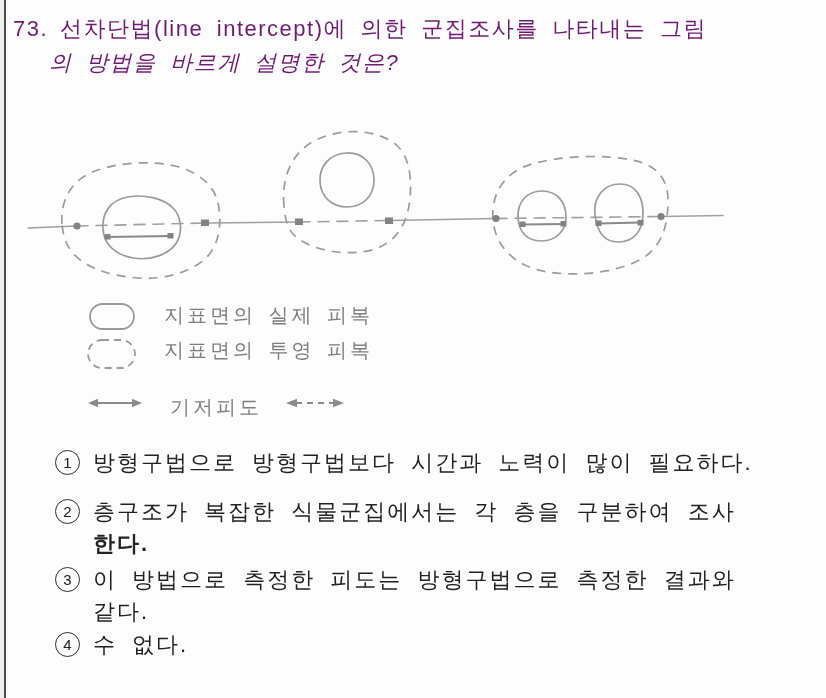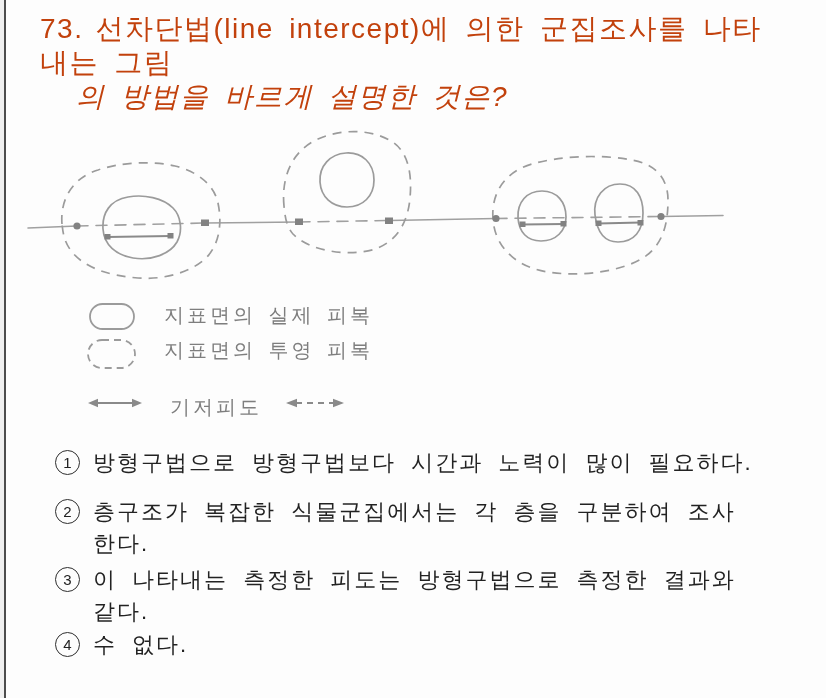--- a/index.html
+++ b/index.html
@@ -4,22 +4,22 @@
 <style>
   html,body{margin:0;padding:0;}
   body{
     width:826px;height:698px;position:relative;overflow:hidden;
     background:#fdfdfd;
     font-family:"Liberation Sans","DejaVu Sans",sans-serif;
   }
   .edge-strip{position:absolute;left:0;top:0;width:4px;height:698px;background:#efefef;}
   .left-rule{position:absolute;left:4px;top:0;width:2px;height:698px;background:#4c4c4c;}
 
-  .question{position:absolute;left:40px;top:12px;width:740px;
-    color:#c2410c;font-size:28px;line-height:34px;letter-spacing:1.5px;word-spacing:6px;}
+  .question{position:absolute;left:13px;top:12px;width:740px;
+    color:#701a75;font-size:22px;line-height:34px;letter-spacing:1.5px;word-spacing:6px;}
   .qnum{margin-right:12px;}
   .qline2{display:block;padding-left:36px;font-style:italic;}
 
   .figure-svg{position:absolute;left:0;top:120px;}
 
   .legend-row{position:absolute;display:flex;align-items:flex-start;
     color:#7e7e7e;font-size:20px;letter-spacing:3px;word-spacing:4px;}
   .legend-row .sym{flex-shrink:0;}
   .legend-row .lab{margin-left:26px;}
   .legend-row .lab2{margin-left:20px;}
@@ -121,28 +121,28 @@
     <span class="opt-num">1</span>
     <span class="opt-text">
       <span>방형구법으로 방형구법보다 시간과 노력이 많이 필요하다.</span>
     </span>
   </div>
 
   <div class="opt" style="top:496px;">
     <span class="opt-num">2</span>
     <span class="opt-text">
       <span>층구조가 복잡한 식물군집에서는 각 층을 구분하여 조사</span>
-      <span style="display:block;">한다.</span>
+      <span style="display:block;font-weight:bold;">한다.</span>
     </span>
   </div>
 
   <div class="opt" style="top:564px;">
     <span class="opt-num">3</span>
     <span class="opt-text">
-      <span>이 나타내는 측정한 피도는 방형구법으로 측정한 결과와</span>
+      <span>이 방법으로 측정한 피도는 방형구법으로 측정한 결과와</span>
       <span style="display:block;">같다.</span>
     </span>
   </div>
 
   <div class="opt" style="top:629px;">
     <span class="opt-num">4</span>
     <span class="opt-text">
       <span style="display:block;">수 없다.</span>
     </span>
   </div>

